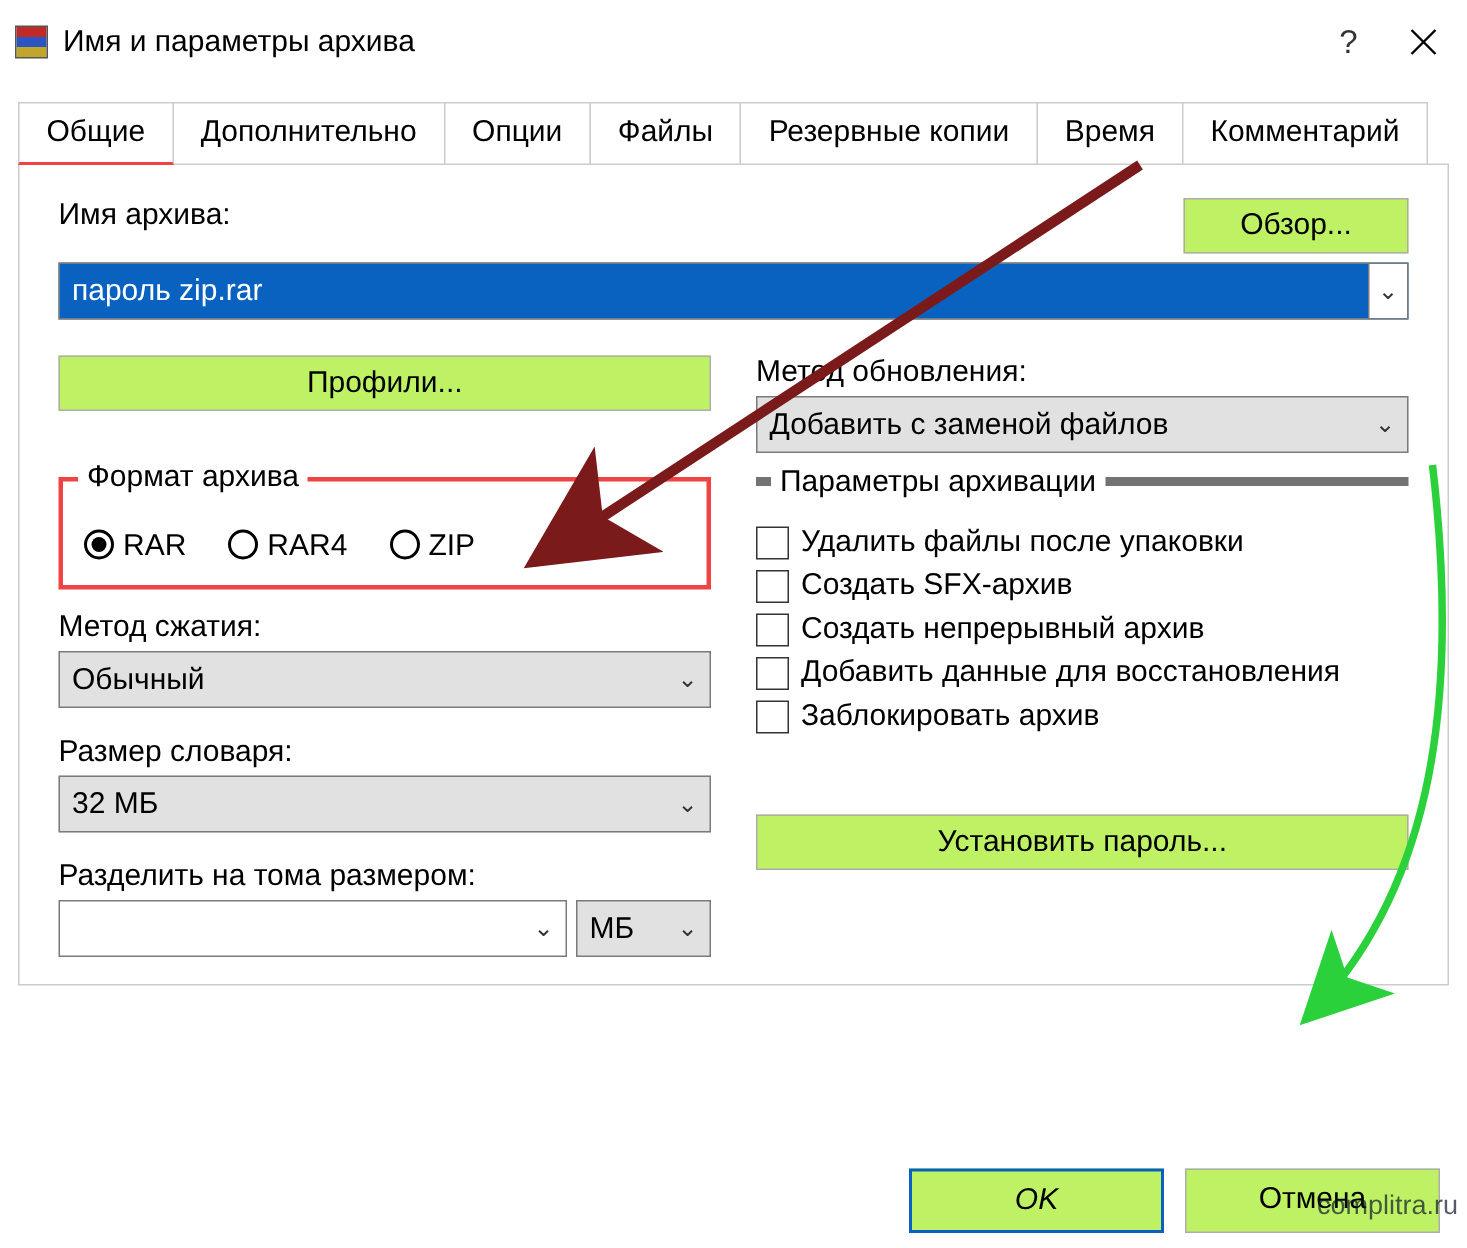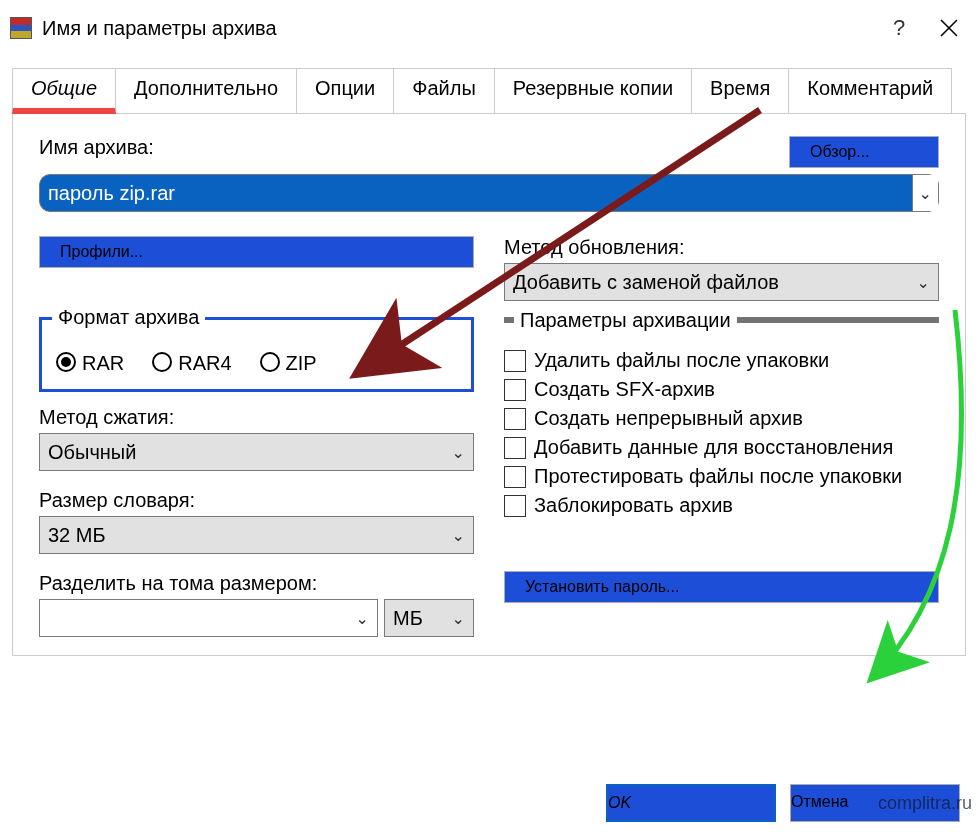--- a/index.html
+++ b/index.html
@@ -3,33 +3,33 @@
 <meta charset="utf-8">
 <style>
   * { box-sizing: border-box; font-family: -apple-system, "Segoe UI", Tahoma, sans-serif; }
   body { margin: 0; background: #fff; width: 978px; height: 832px; overflow: hidden; position: relative; }
   .titlebar { height: 44px; display: flex; align-items: center; padding: 12px 4px 0 10px; background: #fff; }
   .app-icon { width: 22px; height: 22px; margin-right: 10px; background: linear-gradient(#c22a2a 0 33%, #2a56c2 33% 66%, #c2a62a 66%); border:1px solid #555;}
   .title-text { font-size: 20px; color: #000; flex: 1; }
   .title-btn { width: 50px; height: 44px; display: flex; align-items: center; justify-content: center; font-size: 22px; color:#333; }
   .tabs { display: flex; padding: 24px 12px 0 12px; font-size: 20px; }
   .tab { padding: 8px 18px; background: #fff; border: 1px solid #ccc; border-bottom: none; margin-right: -1px; position: relative; }
-  .tab.active { border-bottom: 6px solid #ef4444; z-index: 2; font-style: italic; }
+  .tab.active { border-bottom: 2px solid #ef4444; z-index: 2; }
   .panel { border: 1px solid #ccc; margin: 0 12px; padding: 22px 26px 18px 26px; font-size: 20px; position: relative; margin-top:-1px;}
   .row { display: flex; gap: 30px; }
   .col { flex: 1; min-width: 0; }
   .label { color: #000; margin-bottom: 4px; }
-  .btn { background: #1d4ed8; border: 1px solid #adadad; padding: 6px 20px; font-size: 16px; }
+  .btn { background: #bef264; border: 1px solid #adadad; padding: 6px 20px; font-size: 20px; text-align: center; }
   .btn.wide { width: 100%; }
   .combo { width: 100%; height: 38px; border: 1px solid #7a7a7a; background: #fff; display: flex; align-items: center; padding: 0 8px; position: relative; font-size: 20px;}
   .combo .chev { position: absolute; right: 8px; font-size: 16px; color:#333;}
-  .combo.sel { background:#0a62c0; color:#fff;border-radius:11px; }
+  .combo.sel { background:#0a62c0; color:#fff; }
   .combo.gray { background:#e1e1e1; }
   .fieldset { border: 6px solid #737373; padding: 14px 14px 14px 14px; position: relative; margin-top: 16px; }
-  .fieldset.highlight { border: 3px solid #1d4ed8; }
+  .fieldset.highlight { border: 3px solid #ef4444; }
   .legend { position: absolute; top: -14px; left: 10px; background: #fff; padding: 0 6px; }
   .radios { display: flex; gap: 28px; margin-top: 18px; }
   .radio { display: flex; gap: 6px; }
   .radio-dot { width: 20px; height: 20px; border: 2px solid #000; border-radius: 50%; display:flex; align-items:center; justify-content:center;}
   .radio-dot.inner::after { content:""; width:10px;height:10px;background:#000;border-radius:50%; display:block;}
   .chk-row { display: flex; align-items: center; gap: 8px; margin-bottom: 6px; }
   .chk-box { width: 22px; height: 22px; border: 1px solid #333; }
   .split-row { display: flex; gap: 6px; }
   .footer { position:absolute; bottom:10px; right:18px; display:flex; gap:14px; }
   .footer .btn { width:170px; padding:8px 0;}
@@ -148,24 +148,20 @@
           <div class="chk-row">
               <span class="chk-box"></span>
               <span>Создать непрерывный архив</span>
             </div>
           <div class="chk-row">
               <span class="chk-box"></span>
               <span>Добавить данные для восстановления</span>
             </div>
           <div class="chk-row">
               <span class="chk-box"></span>
-              <span>Протестировать файлы после упаковки</span>
-            </div>
-          <div class="chk-row">
-              <span class="chk-box"></span>
               <span>Заблокировать архив</span>
             </div>
         </div>
       </div>
       <div class="btn wide" style="margin-top:54px"><span>Установить пароль...</span></div>
     </div>
   </div>
 </div>
 
 <div class="footer">

